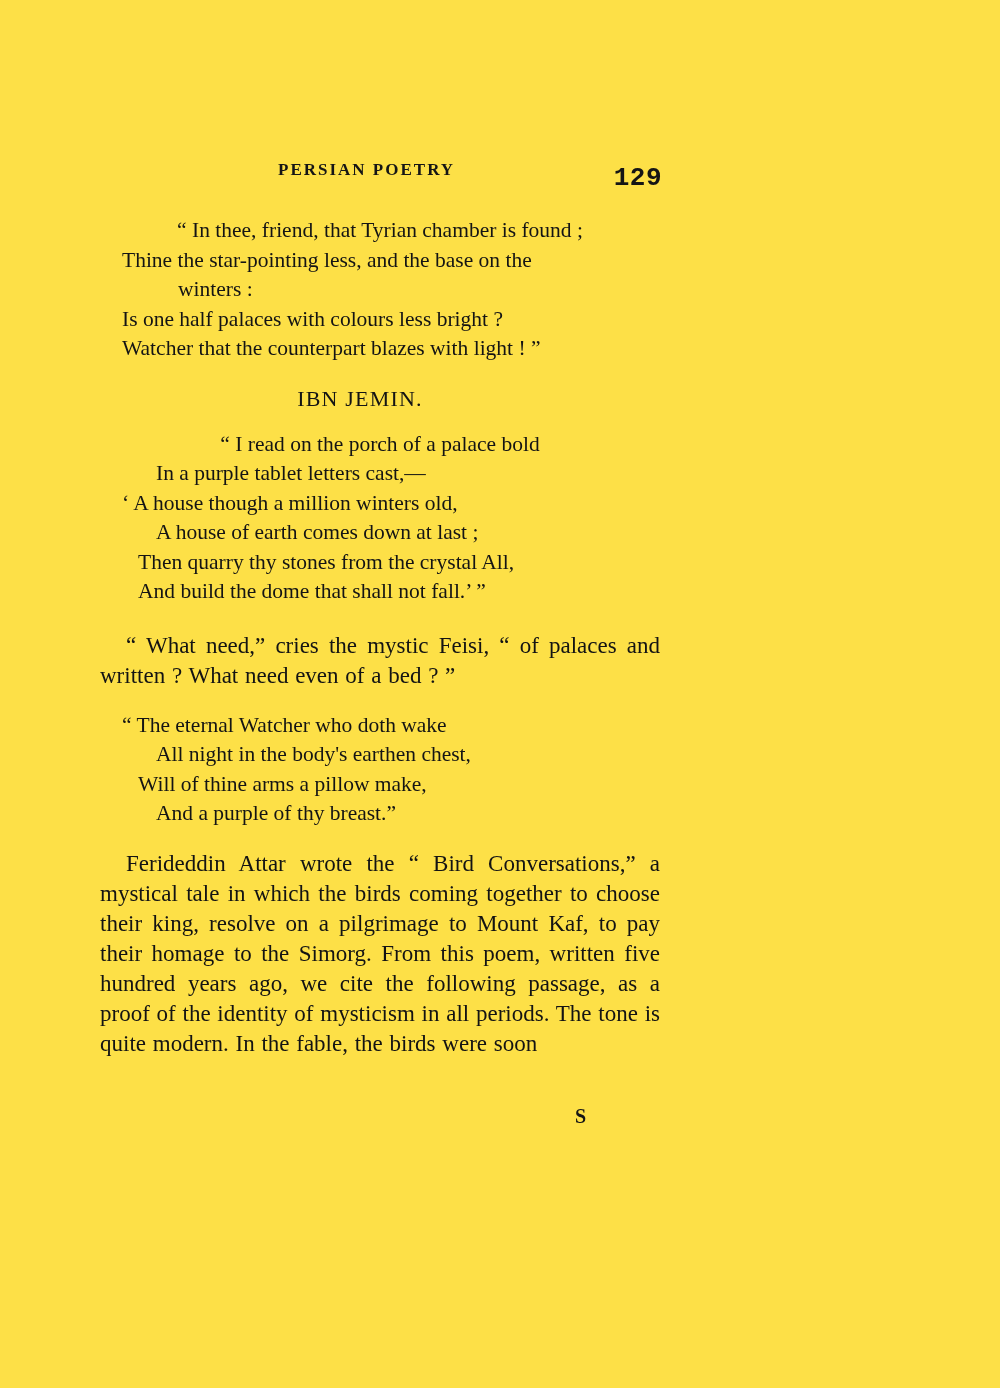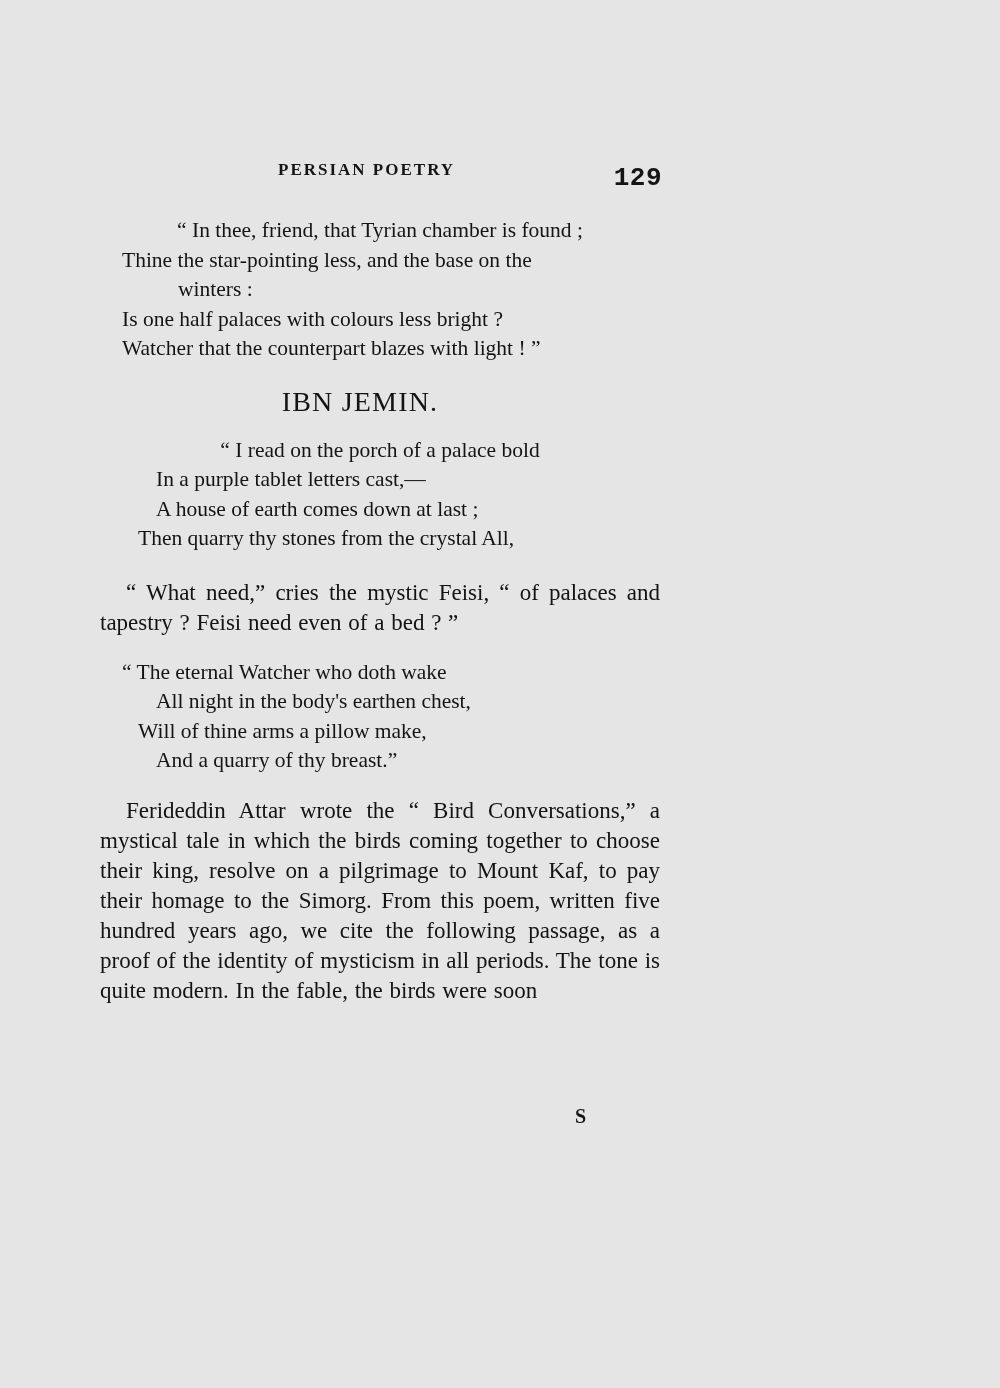--- a/index.html
+++ b/index.html
@@ -13,21 +13,21 @@
     position: relative;
     font-family: "Liberation Serif", serif;
     color: #111111;
     overflow: hidden;
   }
   .page {
     position: absolute;
     left: 0; top: 0;
     width: 1000px;
     height: 1388px;
-    background: #e5e5e5;
+    background: #fde047;
   }
   .content {
     position: absolute;
     left: 100px;
     top: 160px;
     width: 560px;
   }
 
   
   .running-head {
@@ -68,21 +68,21 @@
     white-space: pre-wrap;
   }
   .ind-0  { padding-left: 0px; text-align: center; }
   .ind-1  { padding-left: 22px; }
   .ind-2  { padding-left: 38px; }
   .ind-3  { padding-left: 56px; }
   .ind-4  { padding-left: 78px; }
 
   .attribution {
     text-align: center;
-    font-size: 28px;
+    font-size: 22px;
     letter-spacing: 1.2px;
     margin: 22px 0 18px 0;
     padding-right: 40px;
     color: #141414;
   }
 
   
   .para {
     font-size: 23px;
     line-height: 30px;
@@ -127,31 +127,33 @@
       <div class="line ind-4">winters :</div>
       <div class="line ind-1">Is one half palaces with colours less bright ?</div>
       <div class="line ind-1">Watcher that the counterpart blazes with light ! ”</div>
     </div>
 
     <div class="attribution">IBN   JEMIN.</div>
 
     <div class="verse verse-block-2">
       <div class="line ind-0">“ I read on the porch of a palace bold</div>
       <div class="line ind-3">In a purple tablet letters cast,—</div>
+      <div class="line ind-1">‘ A house though a million winters old,</div>
       <div class="line ind-3">A house of earth comes down at last ;</div>
       <div class="line ind-2">Then quarry thy stones from the crystal All,</div>
+      <div class="line ind-2">And build the dome that shall not fall.’ ”</div>
     </div>
 
-    <p class="para"><span class="indent-first"></span><span>“ What need,” cries the mystic Feisi, “ of palaces and tapestry ?  Feisi need even of a bed ? ”</span></p>
+    <p class="para"><span class="indent-first"></span><span>“ What need,” cries the mystic Feisi, “ of palaces and written ?  What need even of a bed ? ”</span></p>
 
     <div class="verse verse-block-3">
       <div class="line ind-1">“ The eternal Watcher who doth wake</div>
       <div class="line ind-3">All night in the body's earthen chest,</div>
       <div class="line ind-2">Will of thine arms a pillow make,</div>
-      <div class="line ind-3">And a quarry of thy breast.”</div>
+      <div class="line ind-3">And a purple of thy breast.”</div>
     </div>
 
     <p class="para para-tight"><span class="indent-first"></span><span>Ferideddin Attar wrote the “ Bird Conversations,” a mystical tale in which the birds coming together to choose their king, resolve on a pilgrimage to Mount Kaf, to pay their homage to the Simorg.   From this poem, written five hundred years ago, we cite the following passage, as a proof of the identity of mysticism in all periods.   The tone is quite modern.   In the fable, the birds were soon</span></p>
 
   </div>
 
   <div class="sig">S</div>
 </div>
 
 </body></html>

